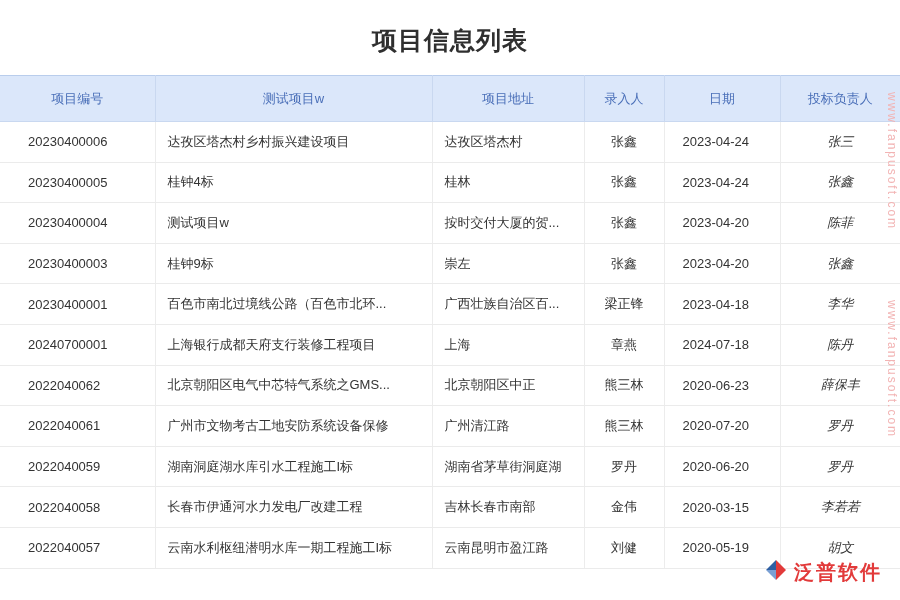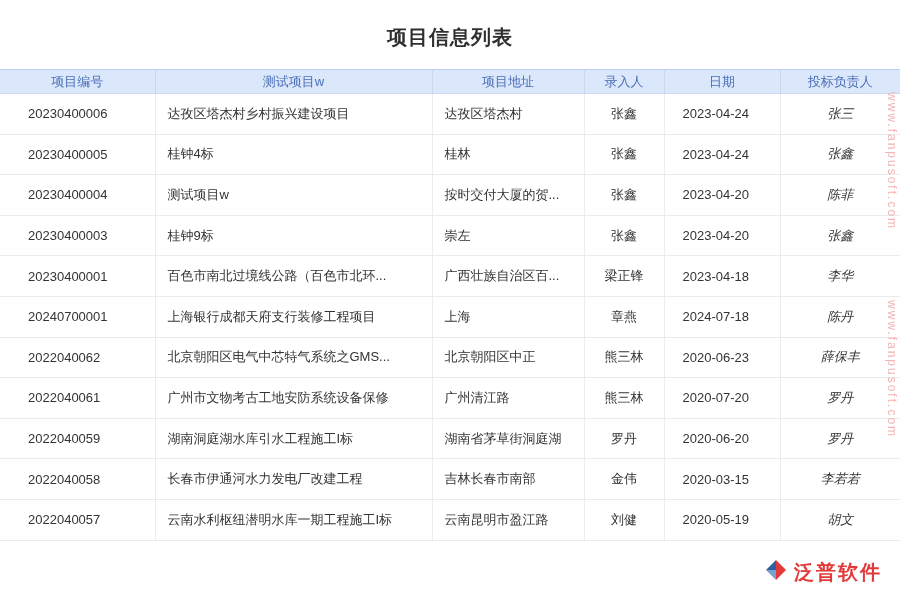--- a/index.html
+++ b/index.html
@@ -5,21 +5,21 @@
   * { margin: 0; padding: 0; box-sizing: border-box; }
   html, body {
     width: 900px; height: 600px;
     background: #ffffff;
     font-family: "Liberation Sans", "DejaVu Sans", sans-serif;
     overflow: hidden;
     position: relative;
   }
   .page-title {
     text-align: center;
-    font-size: 20px;
+    font-size: 25px;
     font-weight: bold;
     color: #2f2f2f;
     padding-top: 24px;
     padding-bottom: 18px;
     letter-spacing: 1px;
   }
   table.project-table {
     width: 900px;
     border-collapse: collapse;
     table-layout: fixed;
@@ -29,21 +29,21 @@
   table.project-table col.c-name    { width: 277px; }
   table.project-table col.c-address { width: 152px; }
   table.project-table col.c-entry   { width: 80px;  }
   table.project-table col.c-date    { width: 116px; }
   table.project-table col.c-manager { width: 120px; }
 
   table.project-table thead th {
     background: #dbe7fa;
     color: #4a6fb8;
     font-weight: normal;
-    height: 24px;
+    height: 46px;
     text-align: center;
     border-top: 1px solid #b9cdec;
     border-bottom: 1px solid #c9d8f0;
     border-right: 1px solid #c9d8f0;
     white-space: nowrap;
     overflow: hidden;
   }
   table.project-table thead th:last-child { border-right: none; }
 
   table.project-table tbody td {

